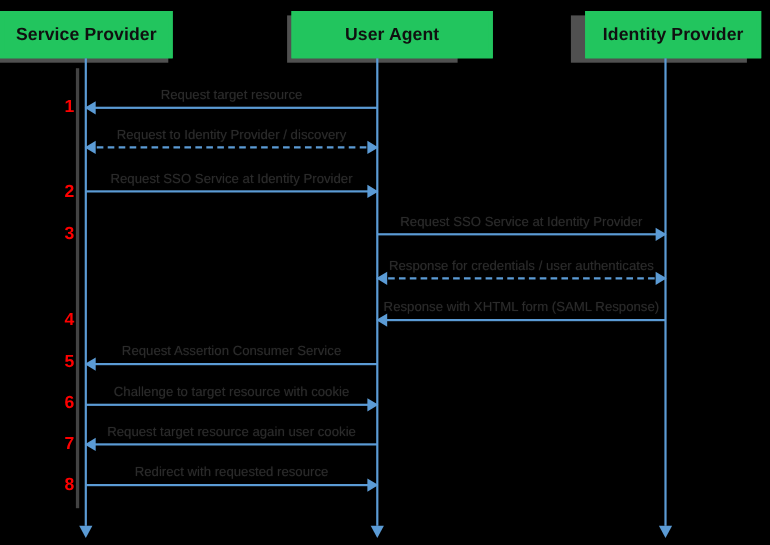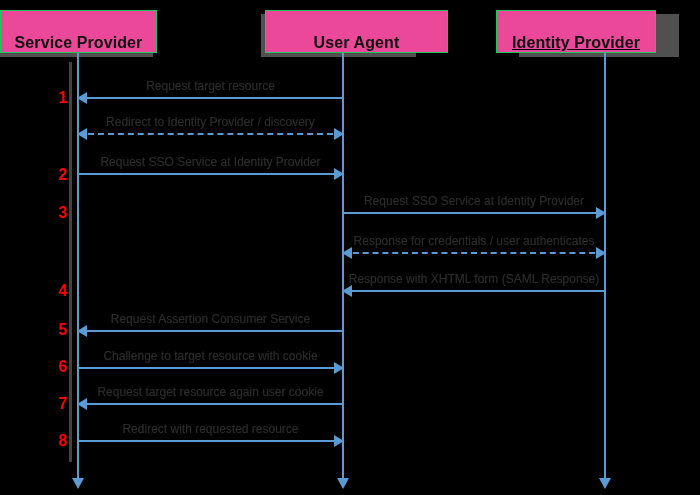--- a/index.html
+++ b/index.html
@@ -7,25 +7,25 @@
     position:relative;
     width:700px;height:495px;
     background:#000000;
     overflow:hidden;
     font-family:"Liberation Sans", sans-serif;
   }
 
   
   .actor-box{
     position:absolute;
-    background:#ec4899;
-    border:1px solid #22c55e;
+    background:#22c55e;
+    border:4px solid #22c55e;
     box-sizing:border-box;
     display:flex;
-    align-items:flex-end;
+    align-items:center;
     justify-content:center;
   }
   .actor-label{
     color:#101010;
     font-size:16px;
     font-weight:bold;
     letter-spacing:.1px;
     white-space:nowrap;
   }
   .actor-shadow{
@@ -110,38 +110,38 @@
       </div>
       <div class="lifeline" style="left: 77px; top: 53px; height: 425px;"></div>
       <div class="lifeline-head" style="left: 72px; top: 478px;"></div>
       <div class="actor-shadow" style="left: 261px; top: 14px; width: 155px; height: 43px;"></div>
       <div class="actor-box" style="left: 265px; top: 10px; width: 183px; height: 43px;">
         <span class="actor-label">User Agent</span>
       </div>
       <div class="lifeline" style="left: 342px; top: 53px; height: 425px;"></div>
       <div class="lifeline-head" style="left: 337px; top: 478px;"></div>
       <div class="actor-shadow" style="left: 519px; top: 14px; width: 160px; height: 43px;"></div>
-      <div class="actor-box" style="left: 496px; top: 10px; width: 160px; height: 43px; text-decoration: underline;">
+      <div class="actor-box" style="left: 532px; top: 10px; width: 160px; height: 43px;">
         <span class="actor-label">Identity Provider</span>
       </div>
       <div class="lifeline" style="left: 604px; top: 53px; height: 425px;"></div>
       <div class="lifeline-head" style="left: 599px; top: 478px;"></div>
       <div class="activation" style="left: 69px; top: 62px; height: 400px;"></div>
     </div>
   <div id="messages-layer">
       <div class="msg" style="left: 78px; width: 265px; top: 97px;">
         <div class="shaft"></div>
         <div class="arrow-head left"></div>
         <div class="msg-label">Request target resource</div>
       </div>
       <div class="msg dashed" style="left: 78px; width: 265px; top: 133px;">
         <div class="shaft"></div>
         <div class="arrow-head right"></div>
         <div class="arrow-head left"></div>
-        <div class="msg-label">Redirect to Identity Provider / discovery</div>
+        <div class="msg-label">Request to Identity Provider / discovery</div>
       </div>
       <div class="msg" style="left: 78px; width: 265px; top: 173px;">
         <div class="shaft"></div>
         <div class="arrow-head right"></div>
         <div class="msg-label">Request SSO Service at Identity Provider</div>
       </div>
       <div class="msg" style="left: 343px; width: 262px; top: 212px;">
         <div class="shaft"></div>
         <div class="arrow-head right"></div>
         <div class="msg-label">Request SSO Service at Identity Provider</div>

